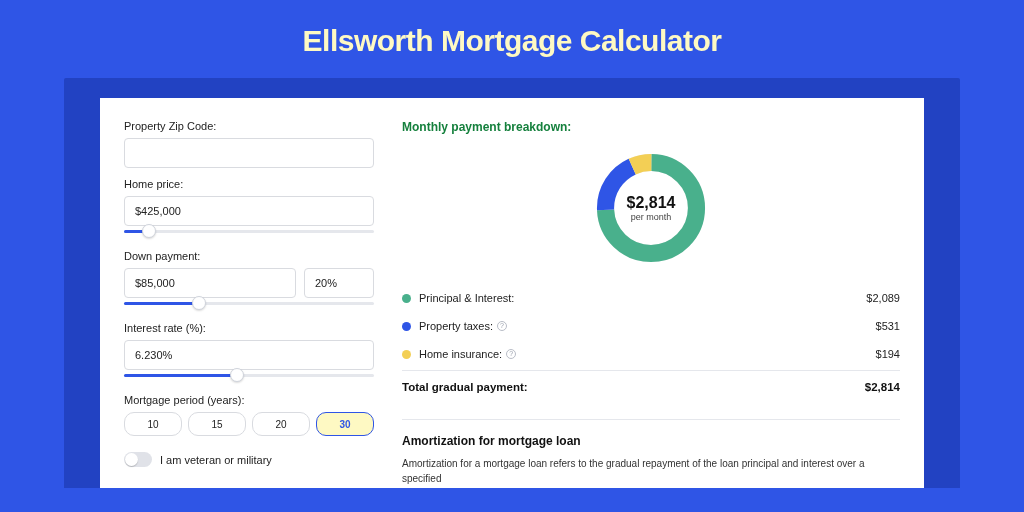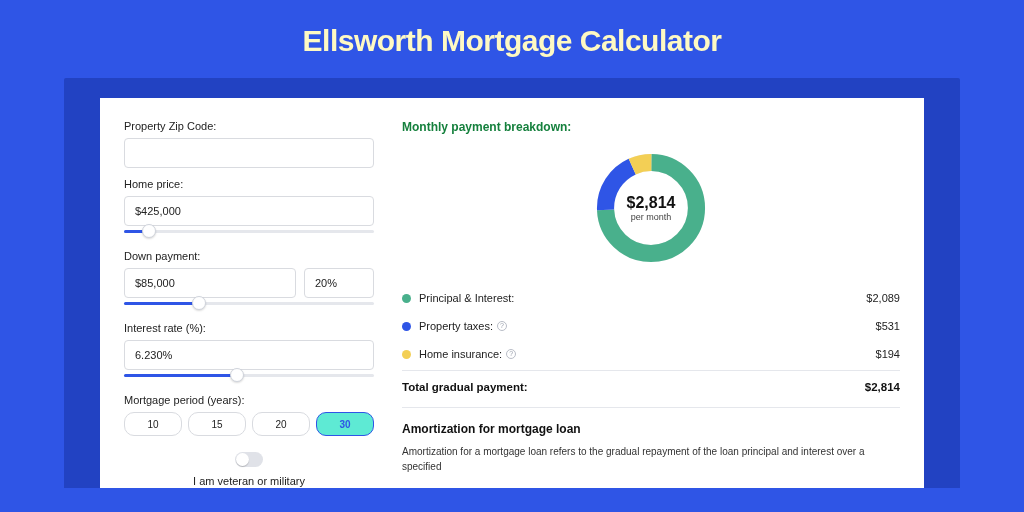--- a/index.html
+++ b/index.html
@@ -101,31 +101,30 @@
     flex: 1;
     height: 24px;
     border: 1px solid #d9dbe0;
     background: #fff;
     border-radius: 10px;
     font-size: 10px;
     color: #222;
     cursor: pointer;
   }
   .period-btn.active {
-    background: #5eead4;
+    background: #fef9c3;
     border-color: #2f55e6;
     color: #2f55e6;
     font-weight: 600;
   }
   .toggle-row {
     display: flex;
     align-items: center;
     gap: 8px;
     margin-top: 16px;
-    flex-direction: column;
   }
   .toggle {
     width: 28px;
     height: 15px;
     background: #e0e2e8;
     border-radius: 10px;
     position: relative;
   }
   .toggle::after {
     content: "";
@@ -202,21 +201,21 @@
     color: #111;
     margin-top: 2px;
   }
 
   .amort-head {
     font-size: 12px;
     font-weight: 700;
     color: #111;
     border-top: 1px solid #e5e7ec;
     padding-top: 14px;
-    margin-top: 4px;
+    margin-top: 16px;
   }
   .amort-body {
     font-size: 10px;
     color: #333;
     margin-top: 8px;
     line-height: 1.5;
   }
 </style>
 </head>
 <body>

